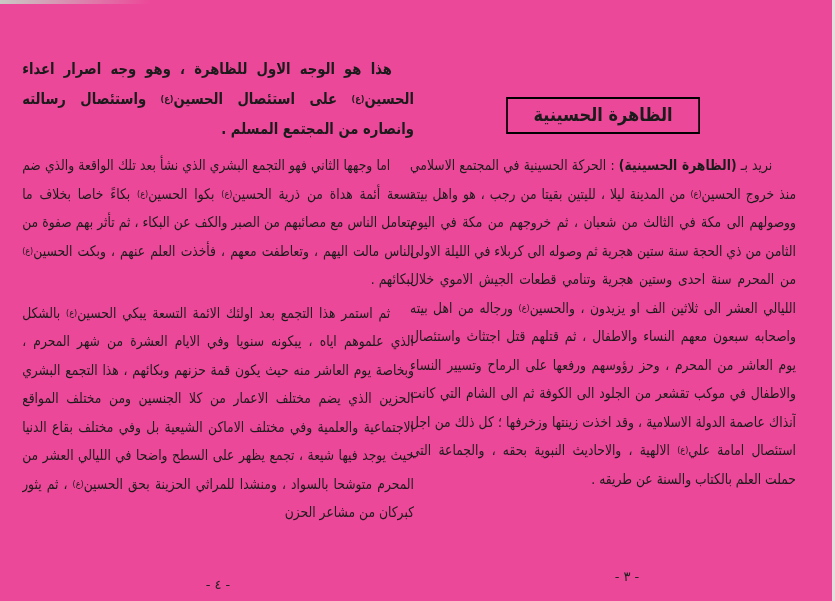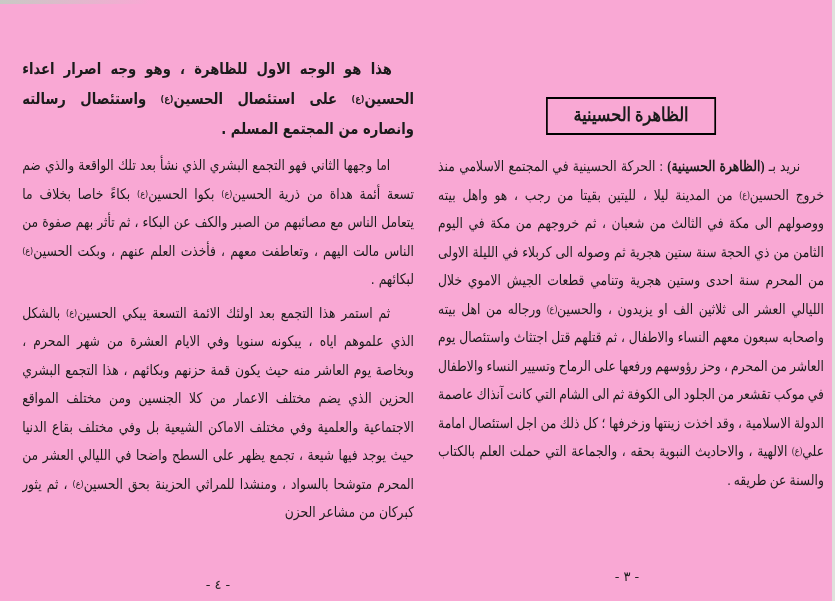--- a/index.html
+++ b/index.html
@@ -3,21 +3,21 @@
 <meta charset="utf-8">
 <style>
   html, body {
     margin: 0; padding: 0;
     width: 835px; height: 601px;
     background: #ffffff;
     overflow: hidden;
     font-family: "DejaVu Sans", sans-serif;
     color: #1b1b1b;
   }
-  #spread { position: relative; width: 835px; height: 601px; background:#f9a8d4; }
+  #spread { position: relative; width: 835px; height: 601px; background:#ec4899; }
 
   
   .edge-right  { position:absolute; right:0; top:0; width:3px; height:601px; background:#e0e0dc; }
   .edge-topleft{ position:absolute; left:0; top:0; width:150px; height:4px;
                  background:linear-gradient(to right,#c9c9c5,rgba(255,255,255,0)); }
 
   .page { position: absolute; direction: rtl; }
 
   
   .condense { transform: scaleX(0.85); transform-origin: top right; }
@@ -36,21 +36,21 @@
   }
   .body-par {
     font-size: 14.5px;
     line-height: 28.5px;
     text-align: justify;
     text-indent: 28px;
     margin: 0 0 5px 0;
   }
 
   
-  #page-right { left: 438px; top: 97px; width: 386px; height: 472px; overflow: hidden; font-family: Liberation Serif, serif; }
+  #page-right { left: 410px; top: 97px; width: 386px; height: 472px; overflow: hidden; }
   #page-right .condense { width: 454px; }
 
   .title-wrap { text-align: center; margin: 0 0 17px 0; }
   .title-box {
     display: inline-block;
     border: 2px solid #000;
     padding: 4px 30px 7px 30px;
     font-weight: bold;
     font-size: 19px;
     letter-spacing: 0;

